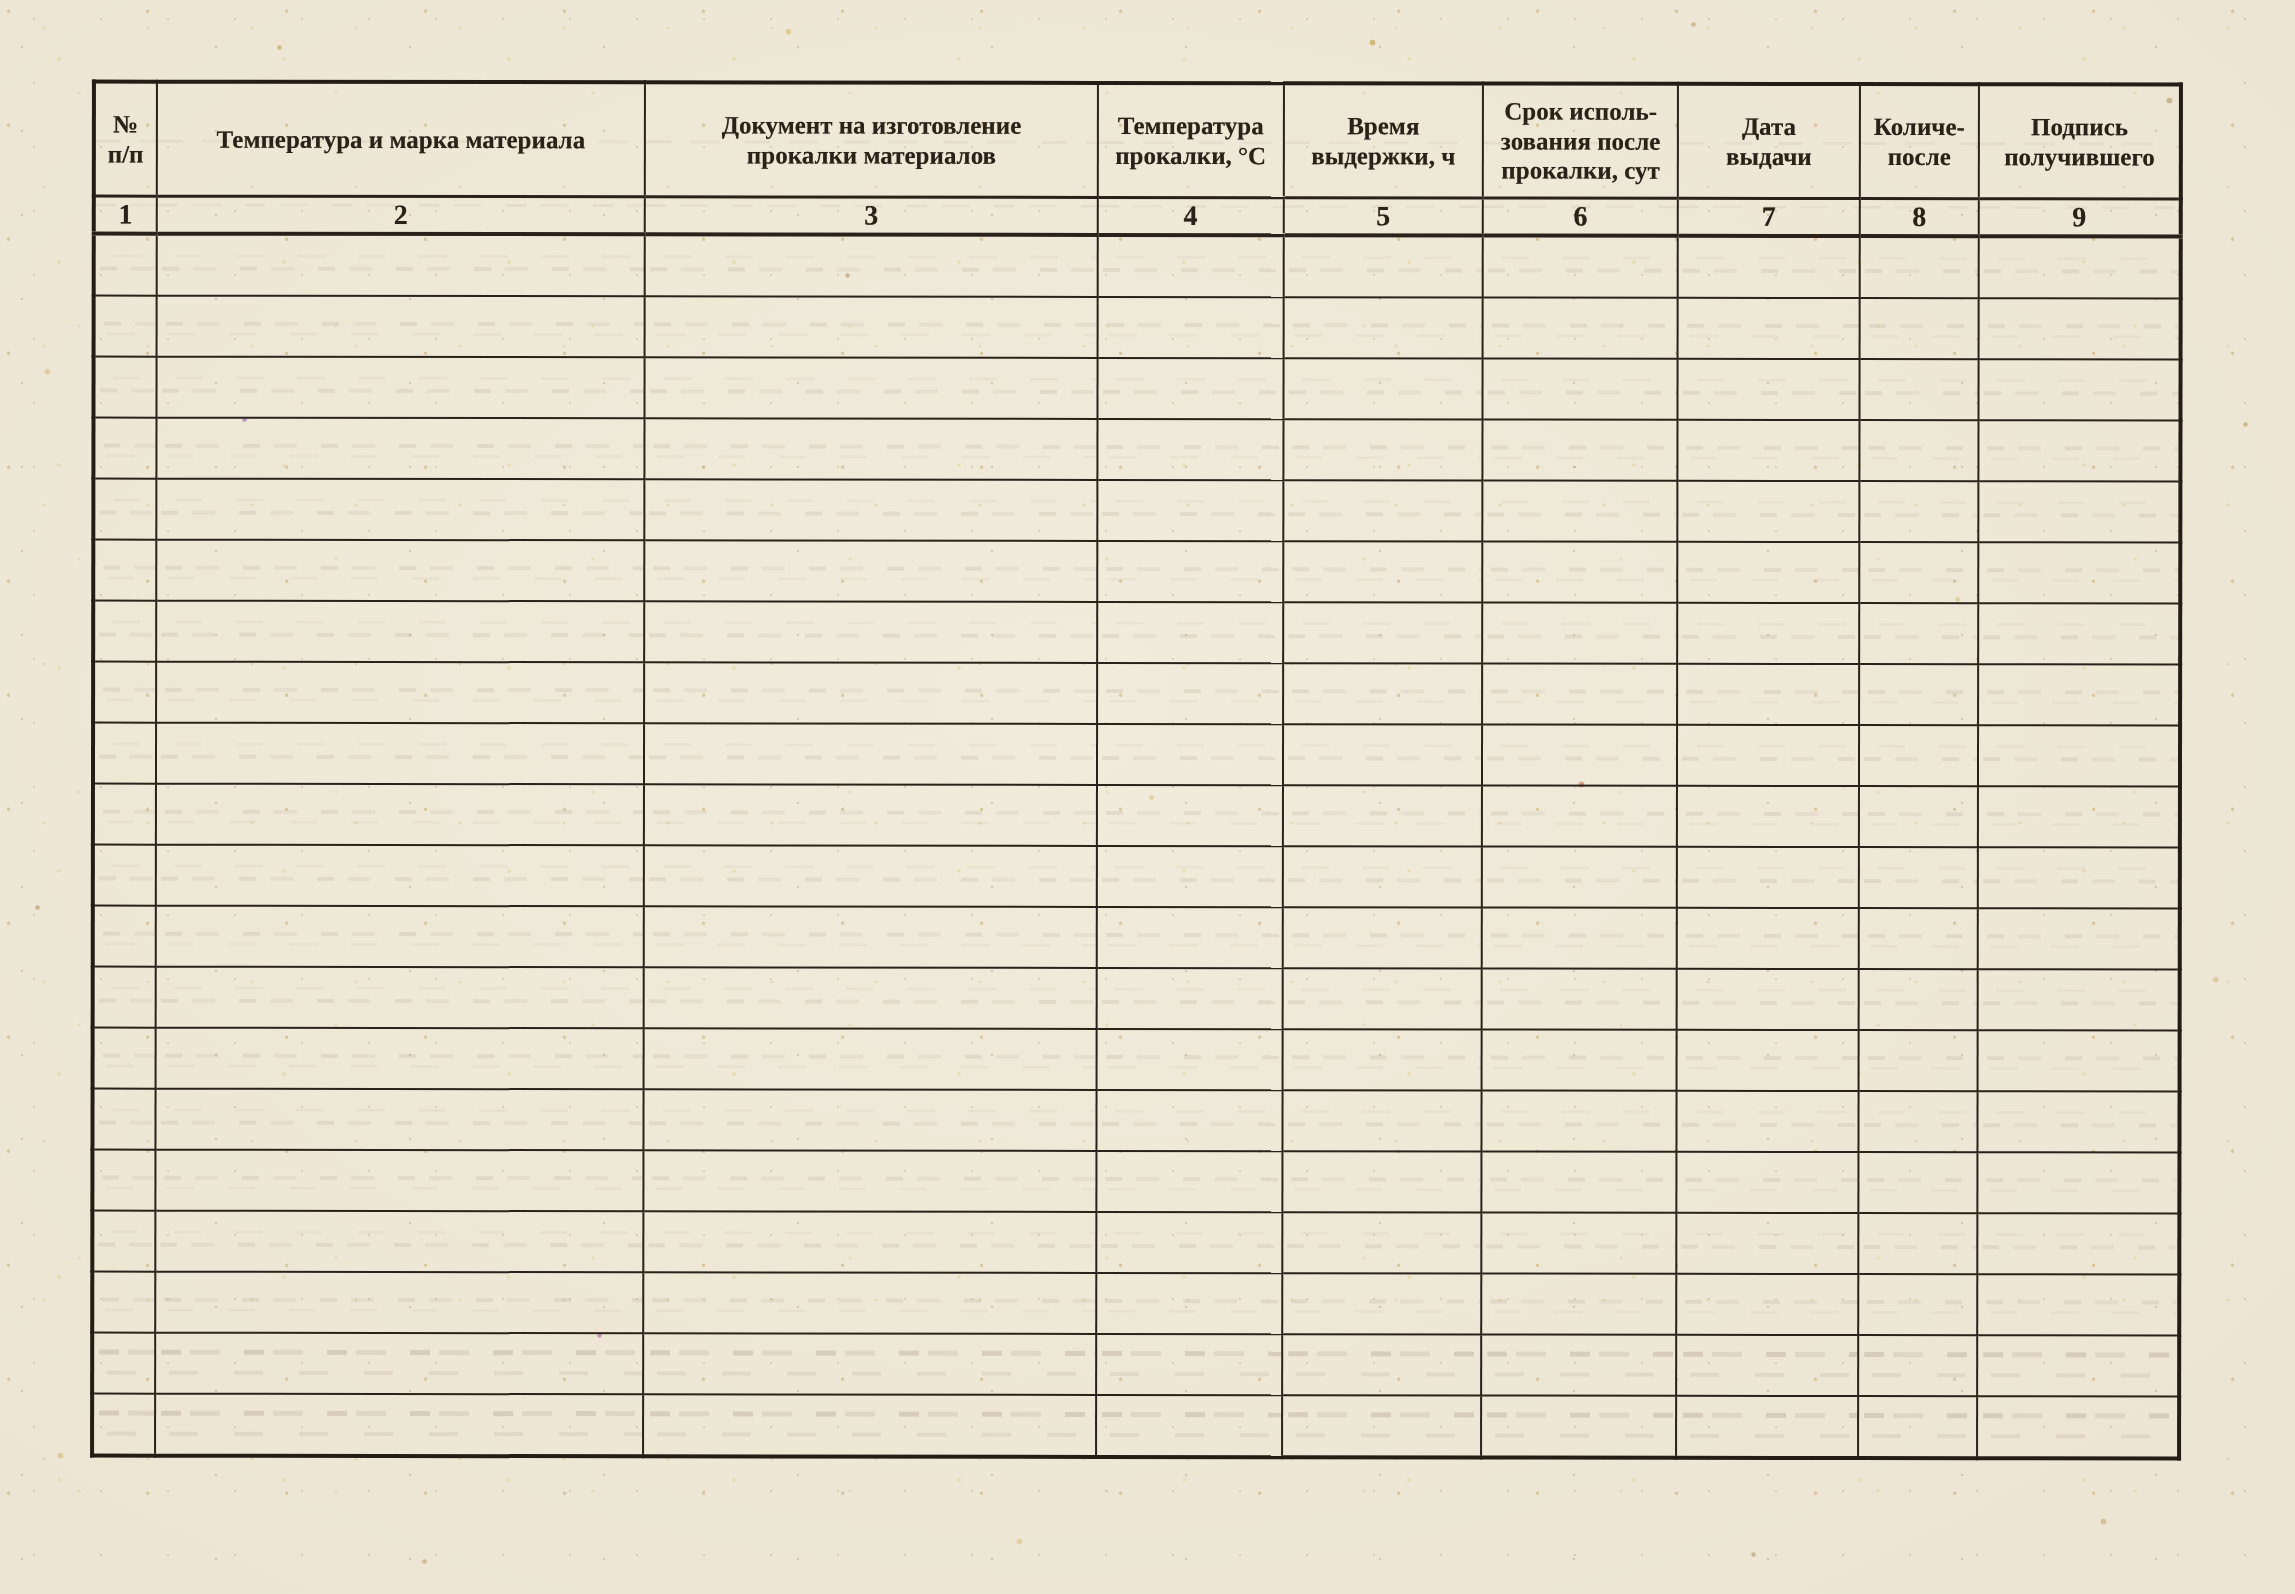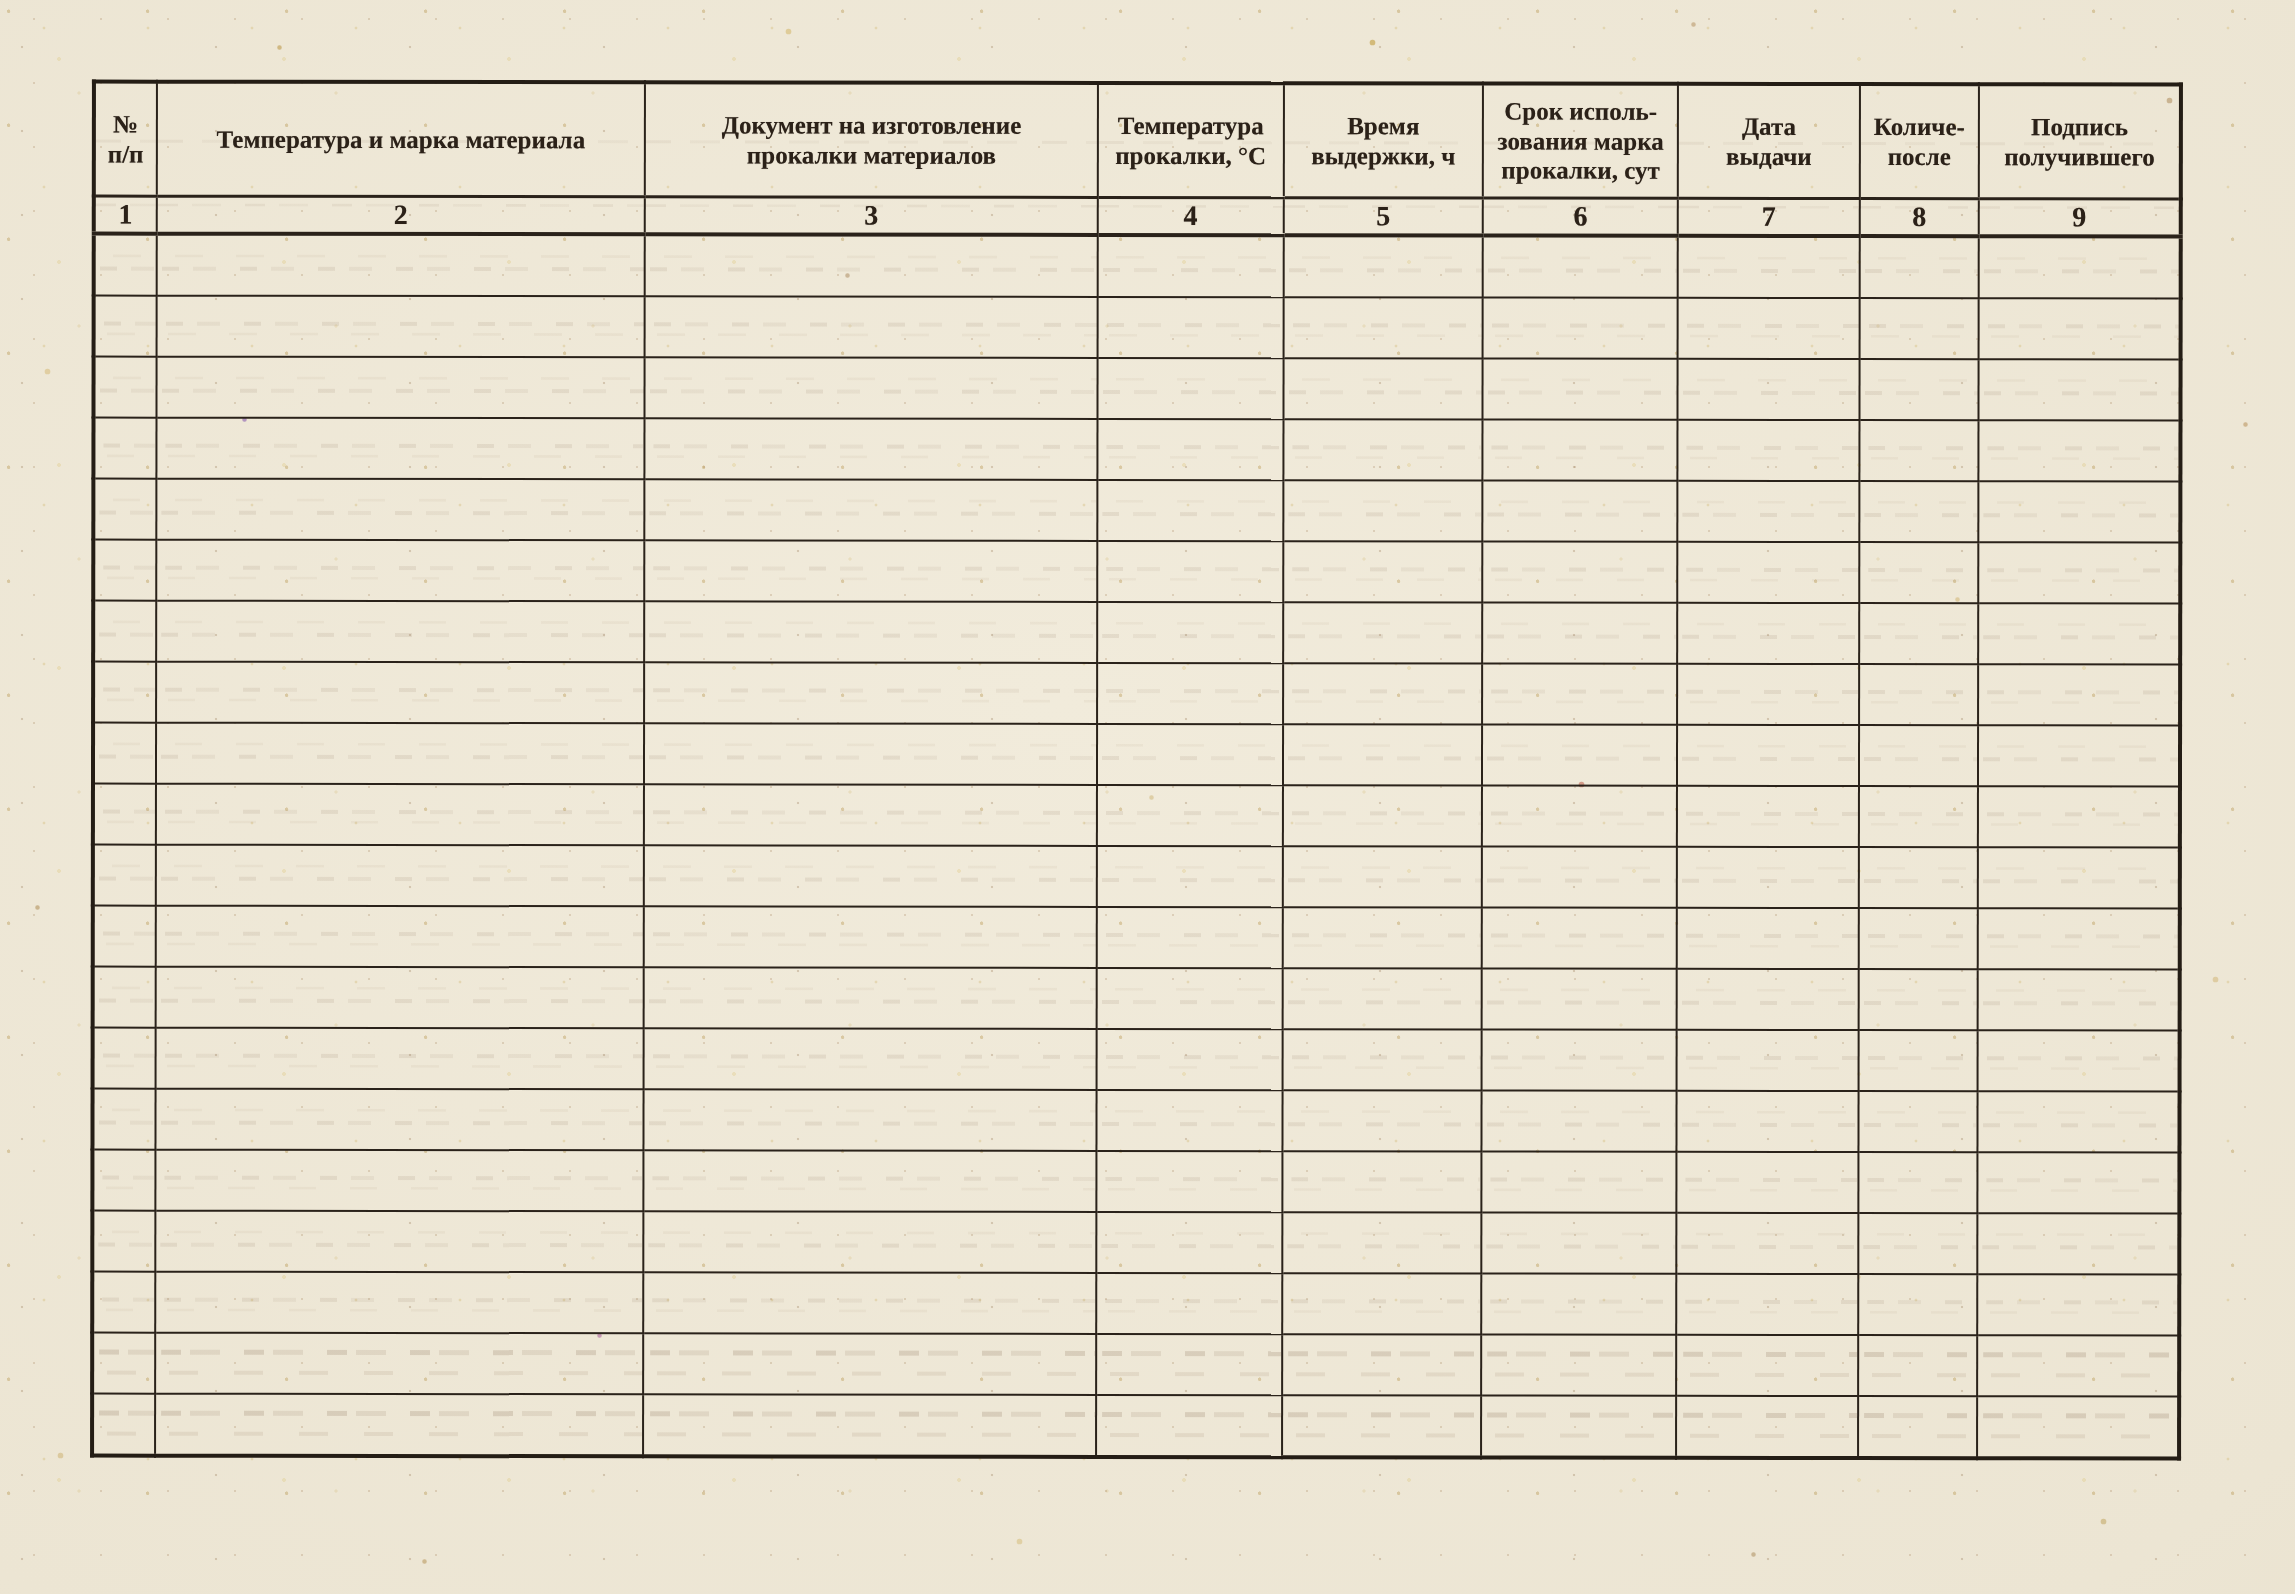--- a/index.html
+++ b/index.html
@@ -156,21 +156,21 @@
         <th>№
 п/п</th>
         <th>Температура и марка материала</th>
         <th>Документ на изготовление
 прокалки материалов</th>
         <th>Температура
 прокалки, °С</th>
         <th>Время
 выдержки, ч</th>
         <th>Срок исполь-
-зования марка
+зования после
 прокалки, сут</th>
         <th>Дата
 выдачи</th>
         <th>Количе-
 после</th>
         <th>Подпись
 получившего</th>
       </tr>
       <tr class="number-row">
         <td>1</td>

